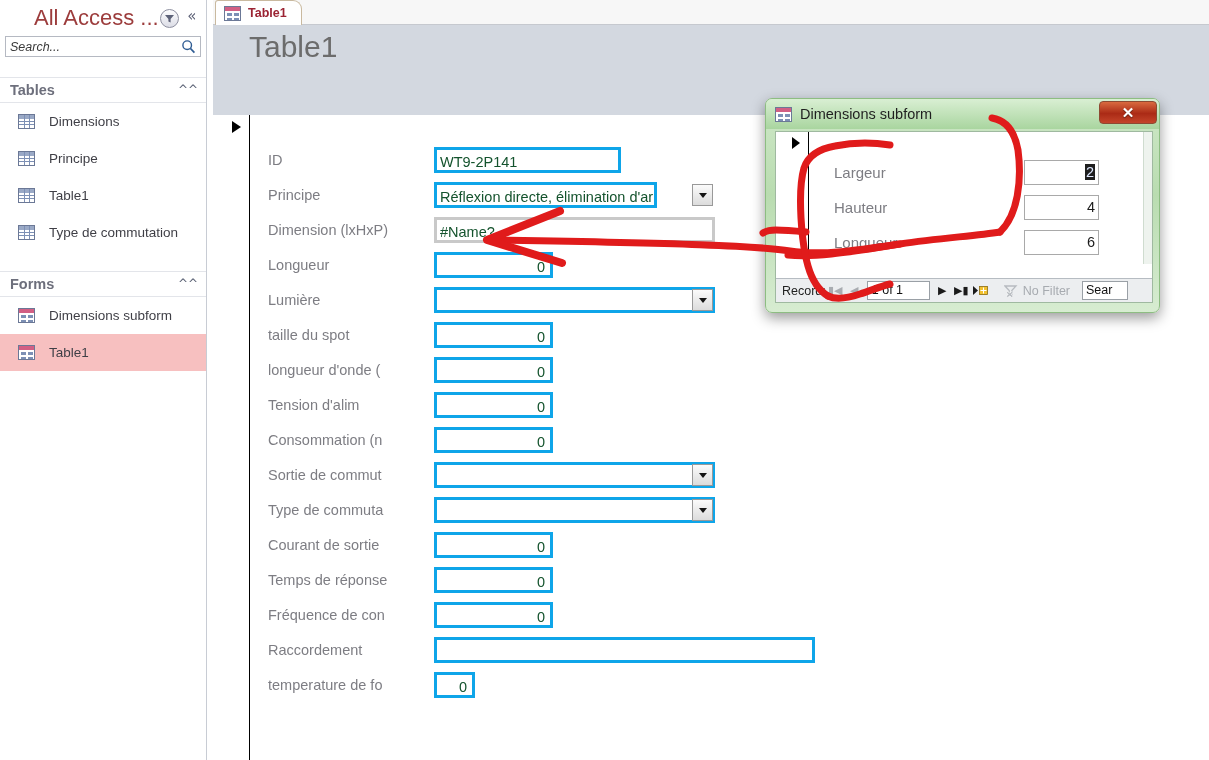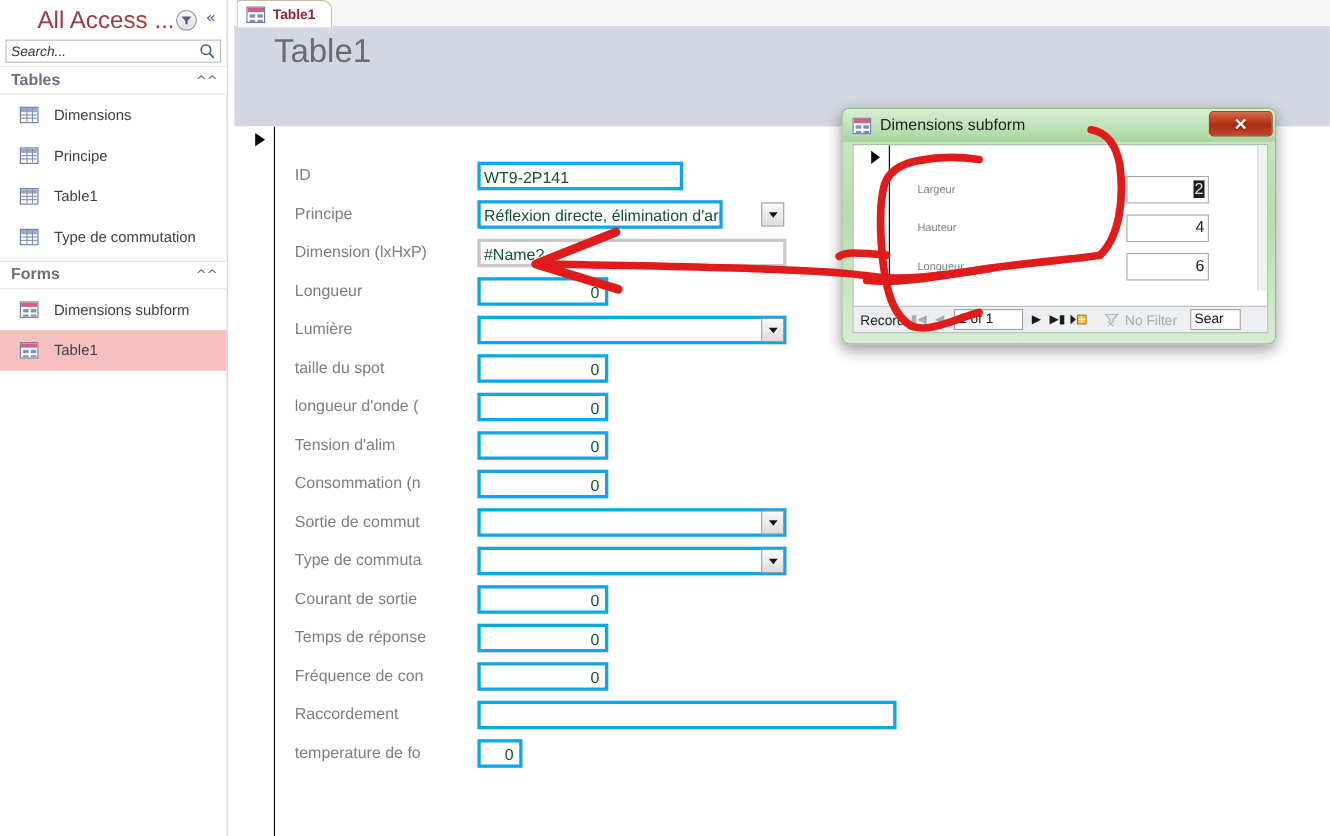--- a/index.html
+++ b/index.html
@@ -79,21 +79,21 @@
   #nav-search-input::placeholder { color: #3a3a3a; font-style: italic; opacity: 1; }
   .search-glyph { width: 24px; display:flex; align-items:center; justify-content:center; }
 
   .group-header {
     height: 26px;
     display: flex; align-items: center;
     padding: 0 8px 0 10px;
     border-top: 1px solid #e3e5ea;
     border-bottom: 1px solid #e3e5ea;
     background: #ffffff;
-    margin-top: 3px;
+    margin-top: 20px;
   }
   .group-header .gh-label {
     flex: 1;
     font-size: 14.5px;
     font-weight: bold;
     color: #6d6f7c;
   }
   .group-header .gh-chevron {
     font-size: 12px; color: #5a6174;
     font-family: "DejaVu Sans", sans-serif;
@@ -296,21 +296,21 @@
     position: absolute; left: 8px; top: 5px;
     width: 0; height: 0;
     border-left: 8px solid #000;
     border-top: 6px solid transparent;
     border-bottom: 6px solid transparent;
   }
   .sub-field-row { position: absolute; left: 58px; height: 27px; }
   .sub-label {
     position: absolute; left: 0; top: 0;
     width: 175px; height: 25px; line-height: 25px;
-    font-size: 10px; color: #7d7d83; white-space: nowrap;
+    font-size: 15px; color: #7d7d83; white-space: nowrap;
   }
   .sub-box {
     position: absolute; left: 190px; top: 0;
     width: 75px; height: 25px;
     border: 1px solid #a9a9a9;
     background: #fff;
     font-size: 14.5px; color: #1b1b1b;
     text-align: right; line-height: 23px;
     padding-right: 3px;
   }

